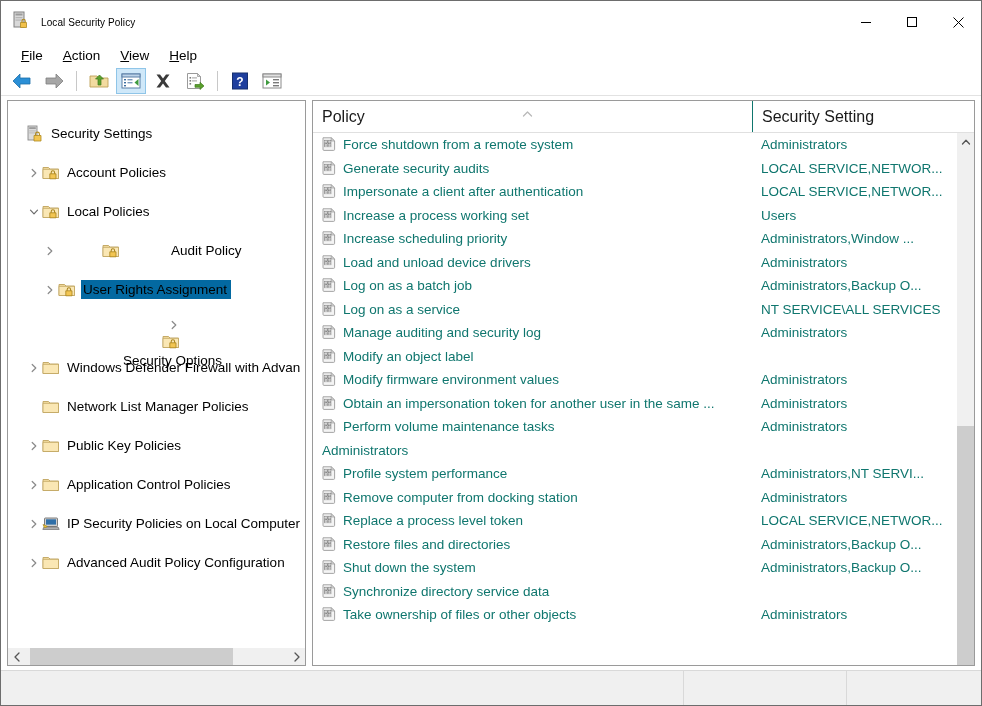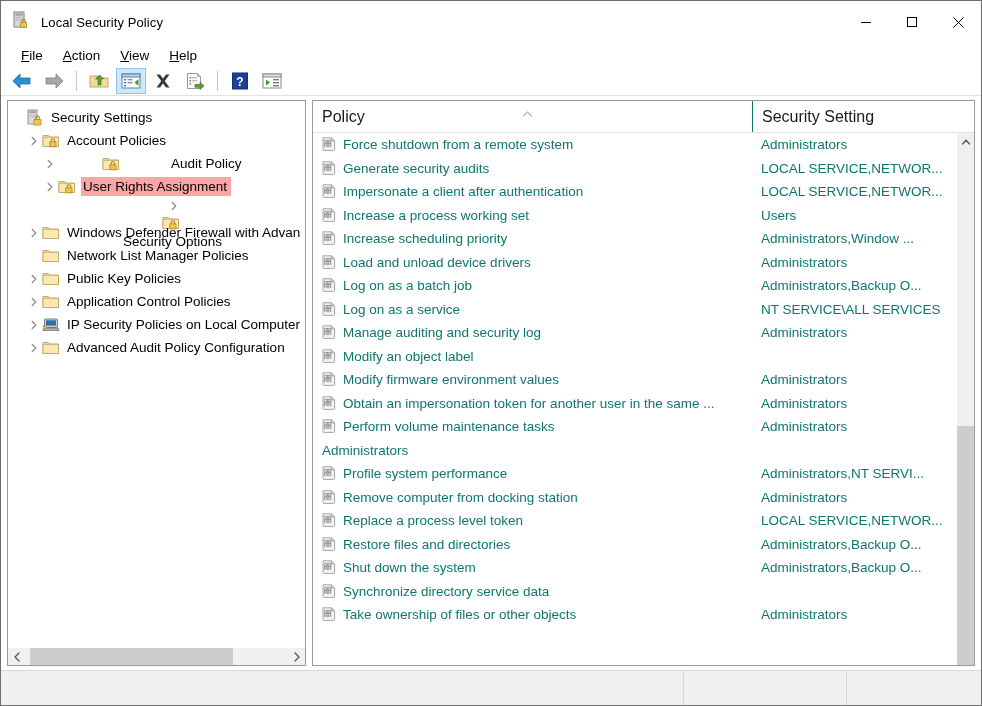--- a/index.html
+++ b/index.html
@@ -28,21 +28,21 @@
     background: #ffffff;
     position: relative;
   }
   .title-left {
     display: flex;
     align-items: center;
     padding-left: 11px;
     gap: 9px;
   }
   .title-text {
-    font-size: 13px;
+    font-size: 10px;
     color: #000000;
     letter-spacing: 0.1px;
   }
   .win-controls {
     position: absolute;
     right: 0; top: 0;
     height: 42px;
     display: flex;
   }
   .win-btn {
@@ -134,23 +134,24 @@
     padding-top: 5px;
   }
   .tree-row {
     display: flex;
     align-items: center;
     height: 23px;
     font-size: 13.5px;
     color: #000;
     white-space: nowrap;
     cursor: default;
+    margin-top: 16px;
   }
   .tree-row.selected .tree-label {
-    background: #fca5a5;
+    background: #0369a1;
   }
   .tree-label { padding: 2px 4px 2px 2px; }
   .twisty {
     width: 16px; height: 23px;
     display: flex; align-items: center; justify-content: center;
     flex: 0 0 16px;
   }
   .tree-icon {
     width: 18px; height: 18px;
     flex: 0 0 18px;
@@ -435,20 +436,37 @@
               <svg width="18" height="18" viewBox="0 0 18 18">
                 <path d="M1 3.5 h5.5 l1.6 1.6 h8.4 v9.4 H1 Z" fill="#f6dfa4" stroke="#c2a košt" stroke-width="0"></path>
                 <path d="M1 3.5 h5.5 l1.6 1.6 h8.4 v9.4 H1 Z" fill="#f6dfa4" stroke="#bfa45f" stroke-width="0.9" stroke-linejoin="round"></path>
                 <path d="M1 5.3 h15.5 v9.2 H1 Z" fill="#fae7b4" stroke="#bfa45f" stroke-width="0.8"></path>
                 <path d="M7.8 9.8 h6.2 v5 h-6.2 z" fill="#f2c552" stroke="#a8831c" stroke-width="0.8"></path>
                 <path d="M9.2 9.8 v-1.4 a1.7 1.7 0 0 1 3.4 0 v1.4" fill="none" stroke="#a8831c" stroke-width="1.05"></path>
               </svg>
             </span>
             <span class="tree-label">Account Policies</span>
           </div>
+          <div class="tree-row" style="padding-left: 18px;">
+            <span class="twisty">
+              <svg width="10" height="10" viewBox="0 0 10 10">
+                <path d="M1.5 3.2 L5 6.8 L8.5 3.2" fill="none" stroke="#6d6d6d" stroke-width="1.2" stroke-linecap="round" stroke-linejoin="round"></path>
+              </svg>
+            </span>
+            <span class="tree-icon">
+              <svg width="18" height="18" viewBox="0 0 18 18">
+                <path d="M1 3.5 h5.5 l1.6 1.6 h8.4 v9.4 H1 Z" fill="#f6dfa4" stroke="#c2a košt" stroke-width="0"></path>
+                <path d="M1 3.5 h5.5 l1.6 1.6 h8.4 v9.4 H1 Z" fill="#f6dfa4" stroke="#bfa45f" stroke-width="0.9" stroke-linejoin="round"></path>
+                <path d="M1 5.3 h15.5 v9.2 H1 Z" fill="#fae7b4" stroke="#bfa45f" stroke-width="0.8"></path>
+                <path d="M7.8 9.8 h6.2 v5 h-6.2 z" fill="#f2c552" stroke="#a8831c" stroke-width="0.8"></path>
+                <path d="M9.2 9.8 v-1.4 a1.7 1.7 0 0 1 3.4 0 v1.4" fill="none" stroke="#a8831c" stroke-width="1.05"></path>
+              </svg>
+            </span>
+            <span class="tree-label">Local Policies</span>
+          </div>
           <div class="tree-row" style="padding-left: 34px; gap: 44px;">
             <span class="twisty">
               <svg width="10" height="10" viewBox="0 0 10 10">
                 <path d="M3.2 1.5 L6.8 5 L3.2 8.5" fill="none" stroke="#8a8a8a" stroke-width="1.2" stroke-linecap="round" stroke-linejoin="round"></path>
               </svg>
             </span>
             <span class="tree-icon">
               <svg width="18" height="18" viewBox="0 0 18 18">
                 <path d="M1 3.5 h5.5 l1.6 1.6 h8.4 v9.4 H1 Z" fill="#f6dfa4" stroke="#c2a košt" stroke-width="0"></path>
                 <path d="M1 3.5 h5.5 l1.6 1.6 h8.4 v9.4 H1 Z" fill="#f6dfa4" stroke="#bfa45f" stroke-width="0.9" stroke-linejoin="round"></path>

